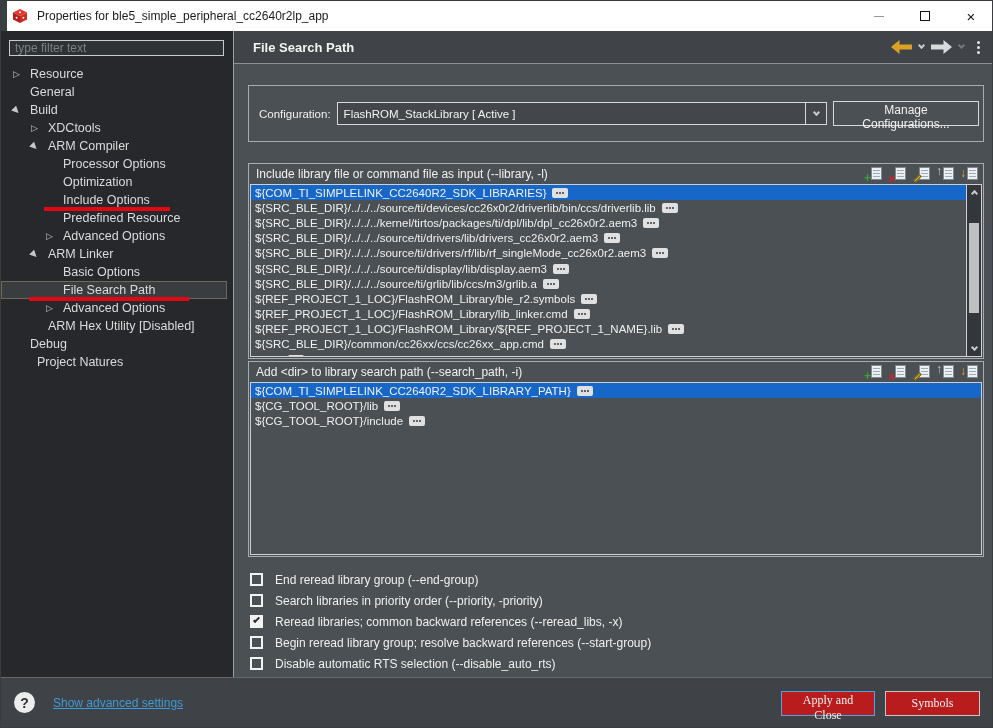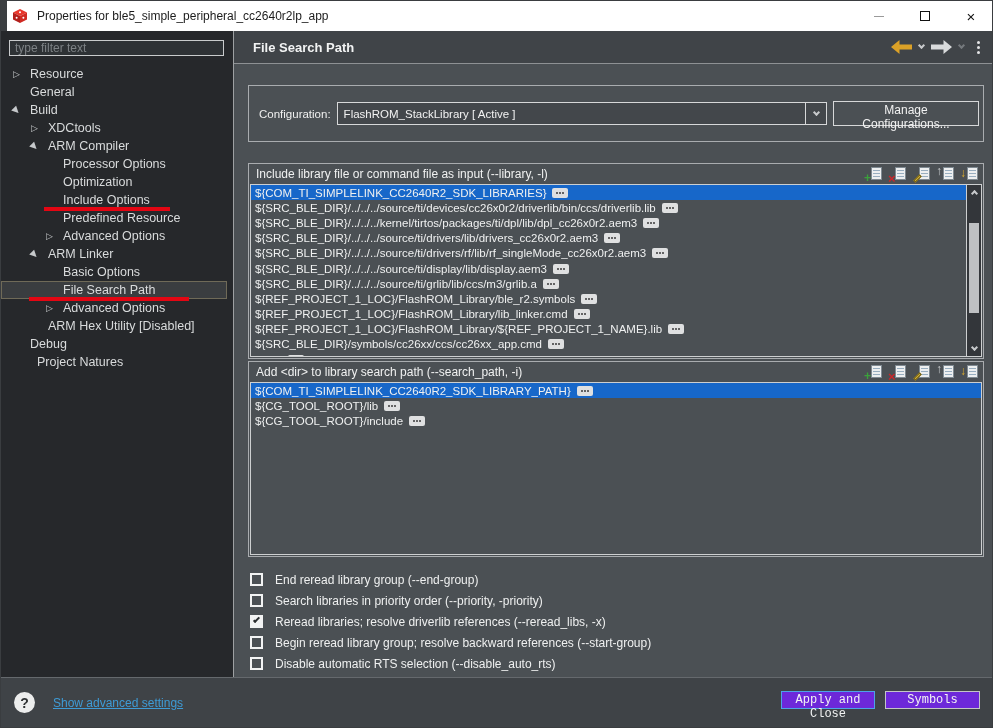--- a/index.html
+++ b/index.html
@@ -93,22 +93,22 @@
   .tick{position:absolute;left:1px;top:1px;width:7px;height:3px;border-left:2px solid #2B2E30;
         border-bottom:2px solid #2B2E30;transform:rotate(-45deg);}
   .cb-label{font-size:12px;color:#EFF0F0;white-space:nowrap;}
   
   .footer{position:absolute;left:0;top:676px;width:993px;height:52px;background:#3F4347;
           border-top:1px solid #65696D;}
   .help{position:absolute;left:13px;top:14px;width:21px;height:21px;border-radius:50%;background:#ECEDED;
         color:#2F3234;font-weight:bold;font-size:14px;display:flex;align-items:center;justify-content:center;}
   .adv-link{position:absolute;left:52px;top:18px;font-size:12px;color:#3E9BD6;text-decoration:underline;
             cursor:pointer;}
-  .btn{position:absolute;top:13px;height:18px;background:#6d28d9;color:#F2F3F3;font-size:12px;
-       font-family:Liberation Mono, monospace;}
+  .btn{position:absolute;top:13px;height:25px;background:#b91c1c;color:#F2F3F3;font-size:12px;
+       font-family:Liberation Serif, serif;}
   .apply{left:780px;width:94px;border:1px solid #4DA2E8;}
   .cancel{left:884px;width:95px;border:1px solid #C3C5C7;}
 </style>
 </head>
 <body>
 
 <div class="window">
 
   <div class="titlebar">
     <svg class="app-icon" viewBox="0 0 16 16">
@@ -350,21 +350,21 @@
             </div>
             <div class="list-row">
               <span class="list-text">${REF_PROJECT_1_LOC}/FlashROM_Library/${REF_PROJECT_1_NAME}.lib</span>
               <span class="badge">
                 <i></i>
                 <i></i>
                 <i></i>
               </span>
             </div>
             <div class="list-row">
-              <span class="list-text">${SRC_BLE_DIR}/symbols/cc26xx/ccs/cc26xx_app.cmd</span>
+              <span class="list-text">${SRC_BLE_DIR}/common/cc26xx/ccs/cc26xx_app.cmd</span>
               <span class="badge">
                 <i></i>
                 <i></i>
                 <i></i>
               </span>
             </div>
             <div class="list-row">
               <span class="list-text">libc.a</span>
               <span class="badge"></span>
             </div>
@@ -445,21 +445,21 @@
           <span class="cb-label">End reread library group (--end-group)</span>
         </label>
         <label class="check-row">
           <span class="cb"></span>
           <span class="cb-label">Search libraries in priority order (--priority, -priority)</span>
         </label>
         <label class="check-row">
           <span class="cb checked">
             <span class="tick"></span>
           </span>
-          <span class="cb-label">Reread libraries; resolve driverlib references (--reread_libs, -x)</span>
+          <span class="cb-label">Reread libraries; common backward references (--reread_libs, -x)</span>
         </label>
         <label class="check-row">
           <span class="cb"></span>
           <span class="cb-label">Begin reread library group; resolve backward references (--start-group)</span>
         </label>
         <label class="check-row">
           <span class="cb"></span>
           <span class="cb-label">Disable automatic RTS selection (--disable_auto_rts)</span>
         </label>
       </div>

